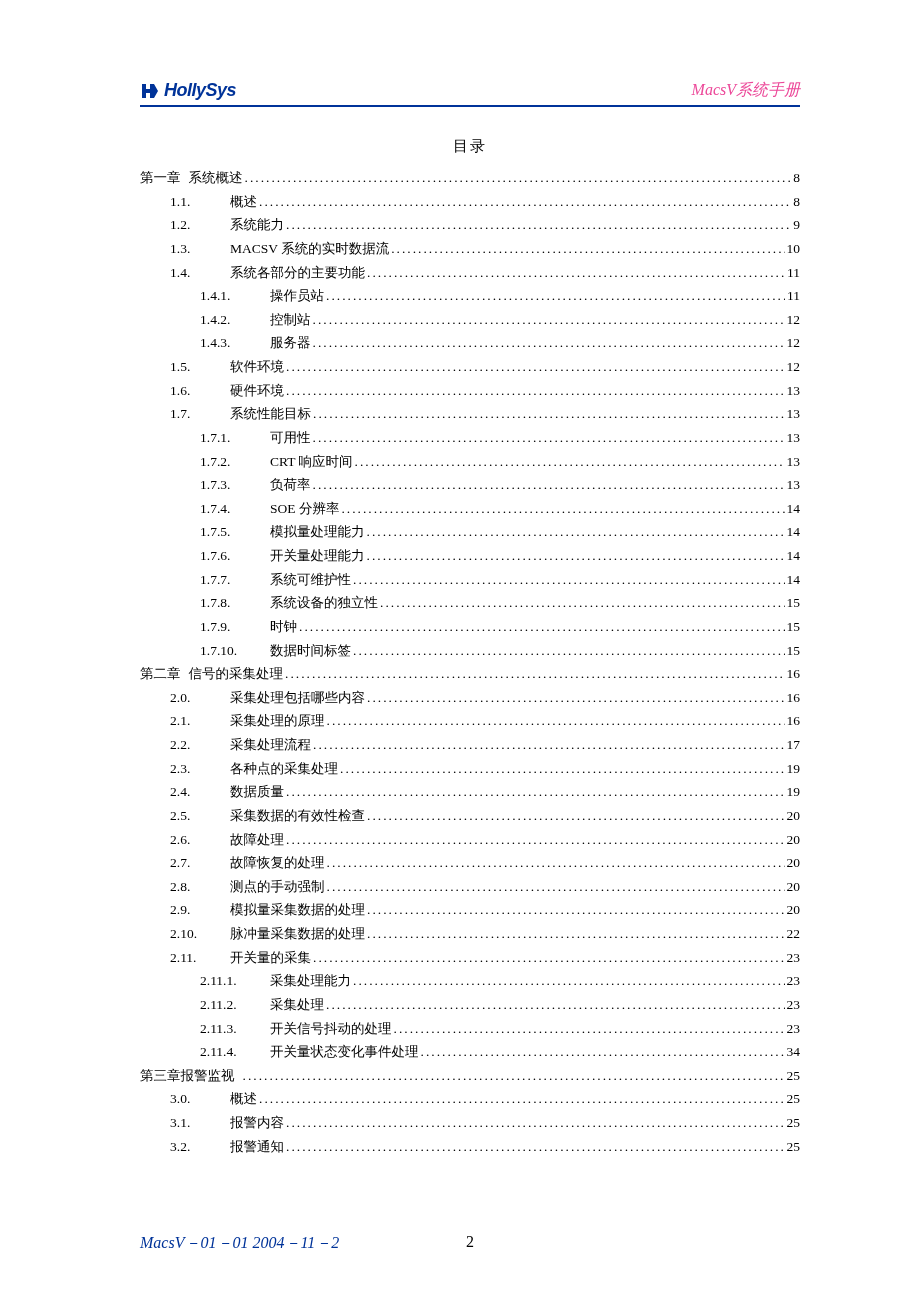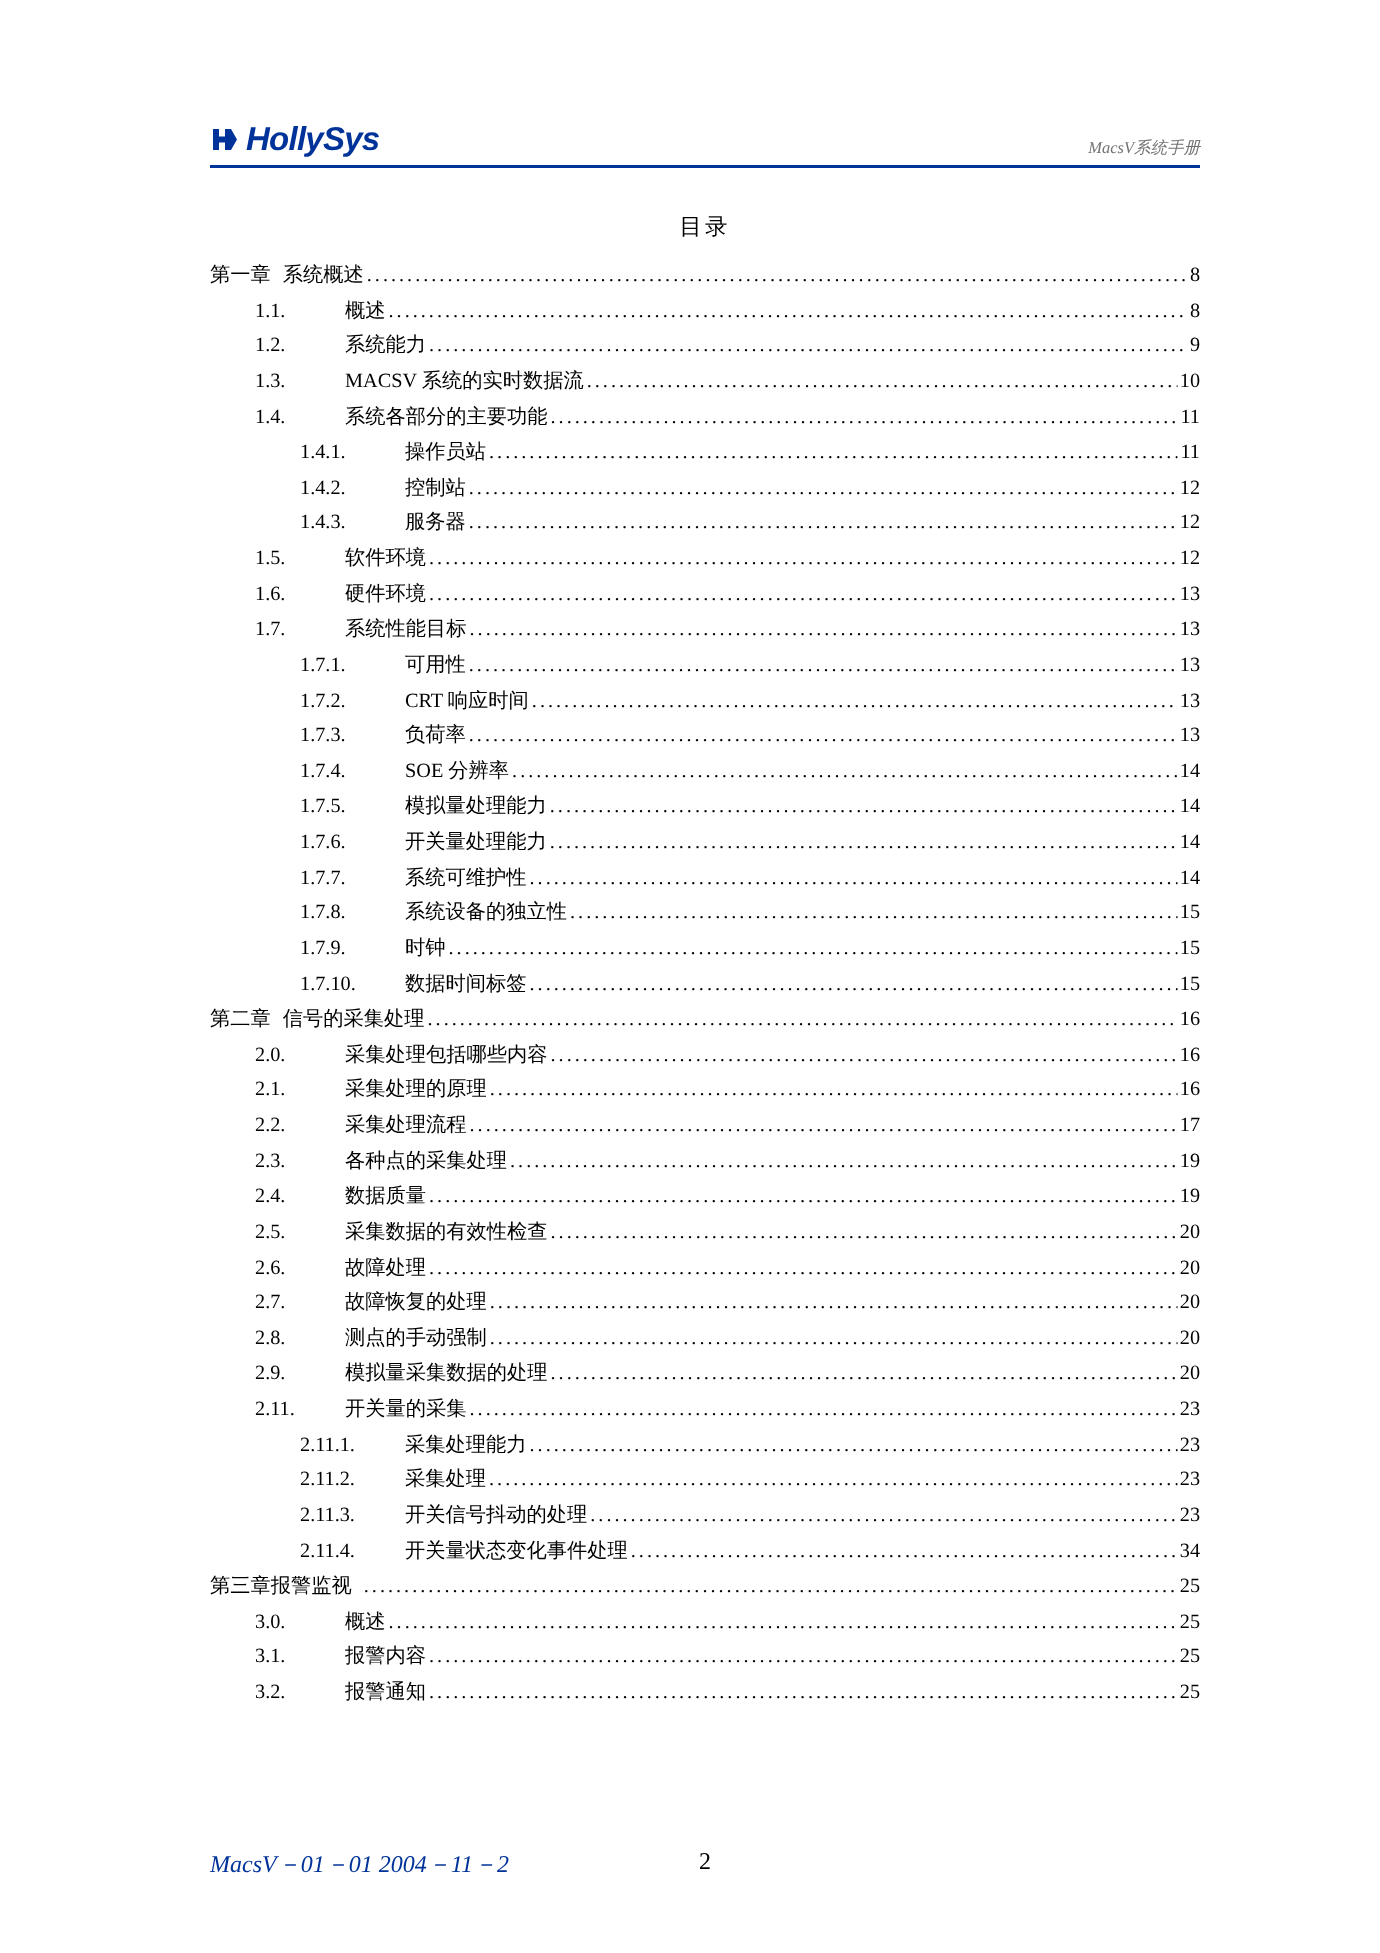--- a/index.html
+++ b/index.html
@@ -29,28 +29,28 @@
       gap: 4px;
     }
     .logo-icon {
       width: 20px;
       height: 18px;
       display: inline-block;
     }
     .logo-text {
       font-family: Arial, sans-serif;
       font-weight: bold;
-      font-size: 22px;
+      font-size: 18px;
       color: #003399;
       font-style: italic;
       letter-spacing: -0.5px;
     }
     .doc-title {
-      font-size: 11px;
-      color: #737373;
+      font-size: 16px;
+      color: #ec4899;
       font-style: italic;
       font-family: "SimSun", serif;
     }
     .toc-title {
       text-align: center;
       font-size: 15px;
       margin-bottom: 10px;
       letter-spacing: 2px;
     }
     .toc {
@@ -313,20 +313,26 @@
       <span class="toc-dots"></span>
       <span class="toc-page">20</span>
     </div>
     <div class="toc-row">
       <span class="toc-num l2">2.9.</span>
       <span class="toc-text">模拟量采集数据的处理</span>
       <span class="toc-dots"></span>
       <span class="toc-page">20</span>
     </div>
     <div class="toc-row">
+      <span class="toc-num l2">2.10.</span>
+      <span class="toc-text">脉冲量采集数据的处理</span>
+      <span class="toc-dots"></span>
+      <span class="toc-page">22</span>
+    </div>
+    <div class="toc-row">
       <span class="toc-num l2">2.11.</span>
       <span class="toc-text">开关量的采集</span>
       <span class="toc-dots"></span>
       <span class="toc-page">23</span>
     </div>
     <div class="toc-row">
       <span class="toc-num l3">2.11.1.</span>
       <span class="toc-text">采集处理能力</span>
       <span class="toc-dots"></span>
       <span class="toc-page">23</span>

